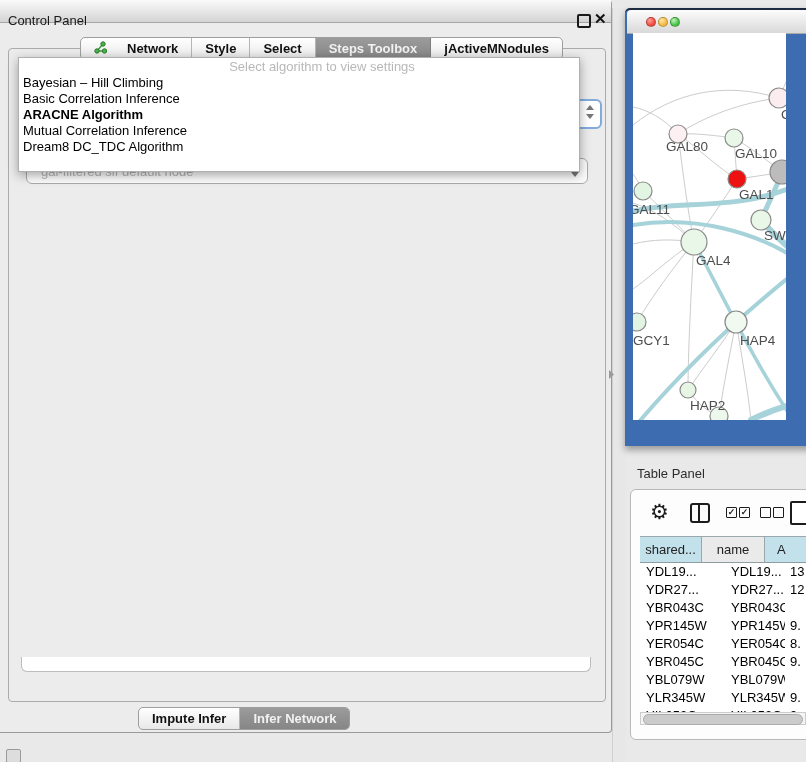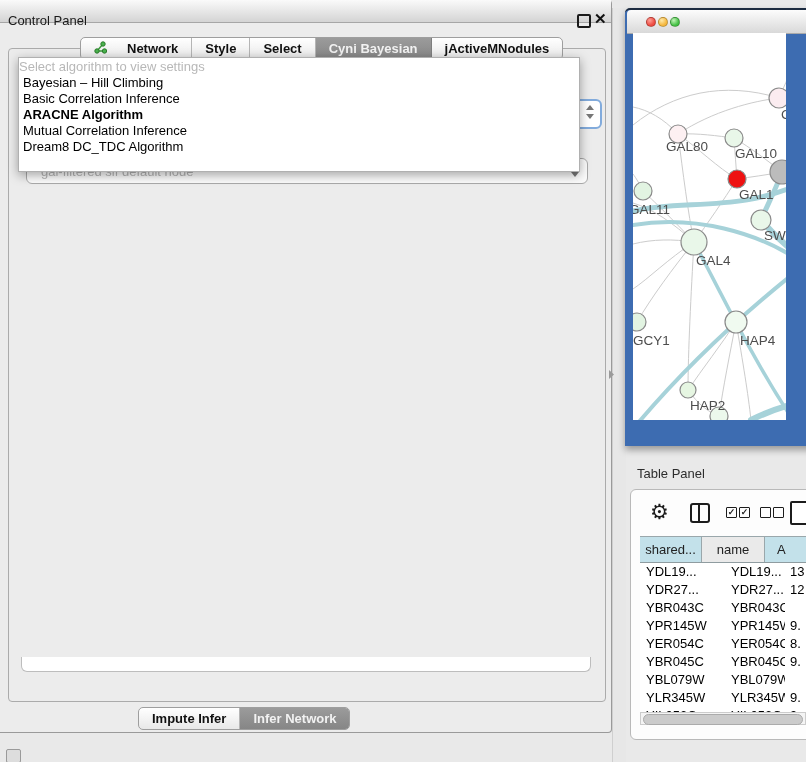--- a/index.html
+++ b/index.html
@@ -28,21 +28,21 @@
   .tabs-top{left:80px;top:37px;}
   .tabs-bottom{left:138px;top:707px;}
 
   
   .content-panel{left:8px;top:48px;width:596px;height:652px;background:#ececec;
                  border:1px solid #ababab;border-radius:4px;z-index:1;}
 
   
   .popup{left:18px;top:57px;width:560px;height:113px;background:#ffffff;
          border:1px solid #b0b0b0;box-shadow:0 3px 10px rgba(0,0,0,.35);z-index:50;}
-  .popup-placeholder{width:100%;text-align:left;color:#b8b8b8;height:16px;line-height:16px;margin-top:1px;}
+  .popup-placeholder{width:100%;text-align:center;color:#b8b8b8;height:16px;line-height:16px;margin-top:1px;margin-left:23px;}
   .popup-item{height:16px;line-height:16px;padding-left:4px;color:#000;}
   .popup-item.bold{font-weight:bold;}
 
   
   .combo-frag{left:572px;top:99px;width:26px;height:26px;border:2px solid #82abdc;
               border-radius:6px;background:#fff;z-index:40;}
   .combo-sliver{left:26px;top:158px;width:562px;height:26px;border:1px solid #a9a9a9;
                 border-radius:6px;background:#fbfbfb;z-index:40;color:#b5b5b5;
                 line-height:26px;padding-left:14px;box-sizing:border-box;}
 
@@ -157,21 +157,21 @@
       </span>
       <span>Network</span>
     </div>
     <div class="tab">
       <span>Style</span>
     </div>
     <div class="tab">
       <span>Select</span>
     </div>
     <div class="tab selected">
-      <span>Cyni Bayesian</span>
+      <span>Steps Toolbox</span>
     </div>
     <div class="tab">
       <span>jActiveMNodules</span>
     </div>
   </div>
 
   <div class="abs content-panel"></div>
 
   <div class="abs combo-frag">
     <span class="stepper" style="right:6px;"></span>

